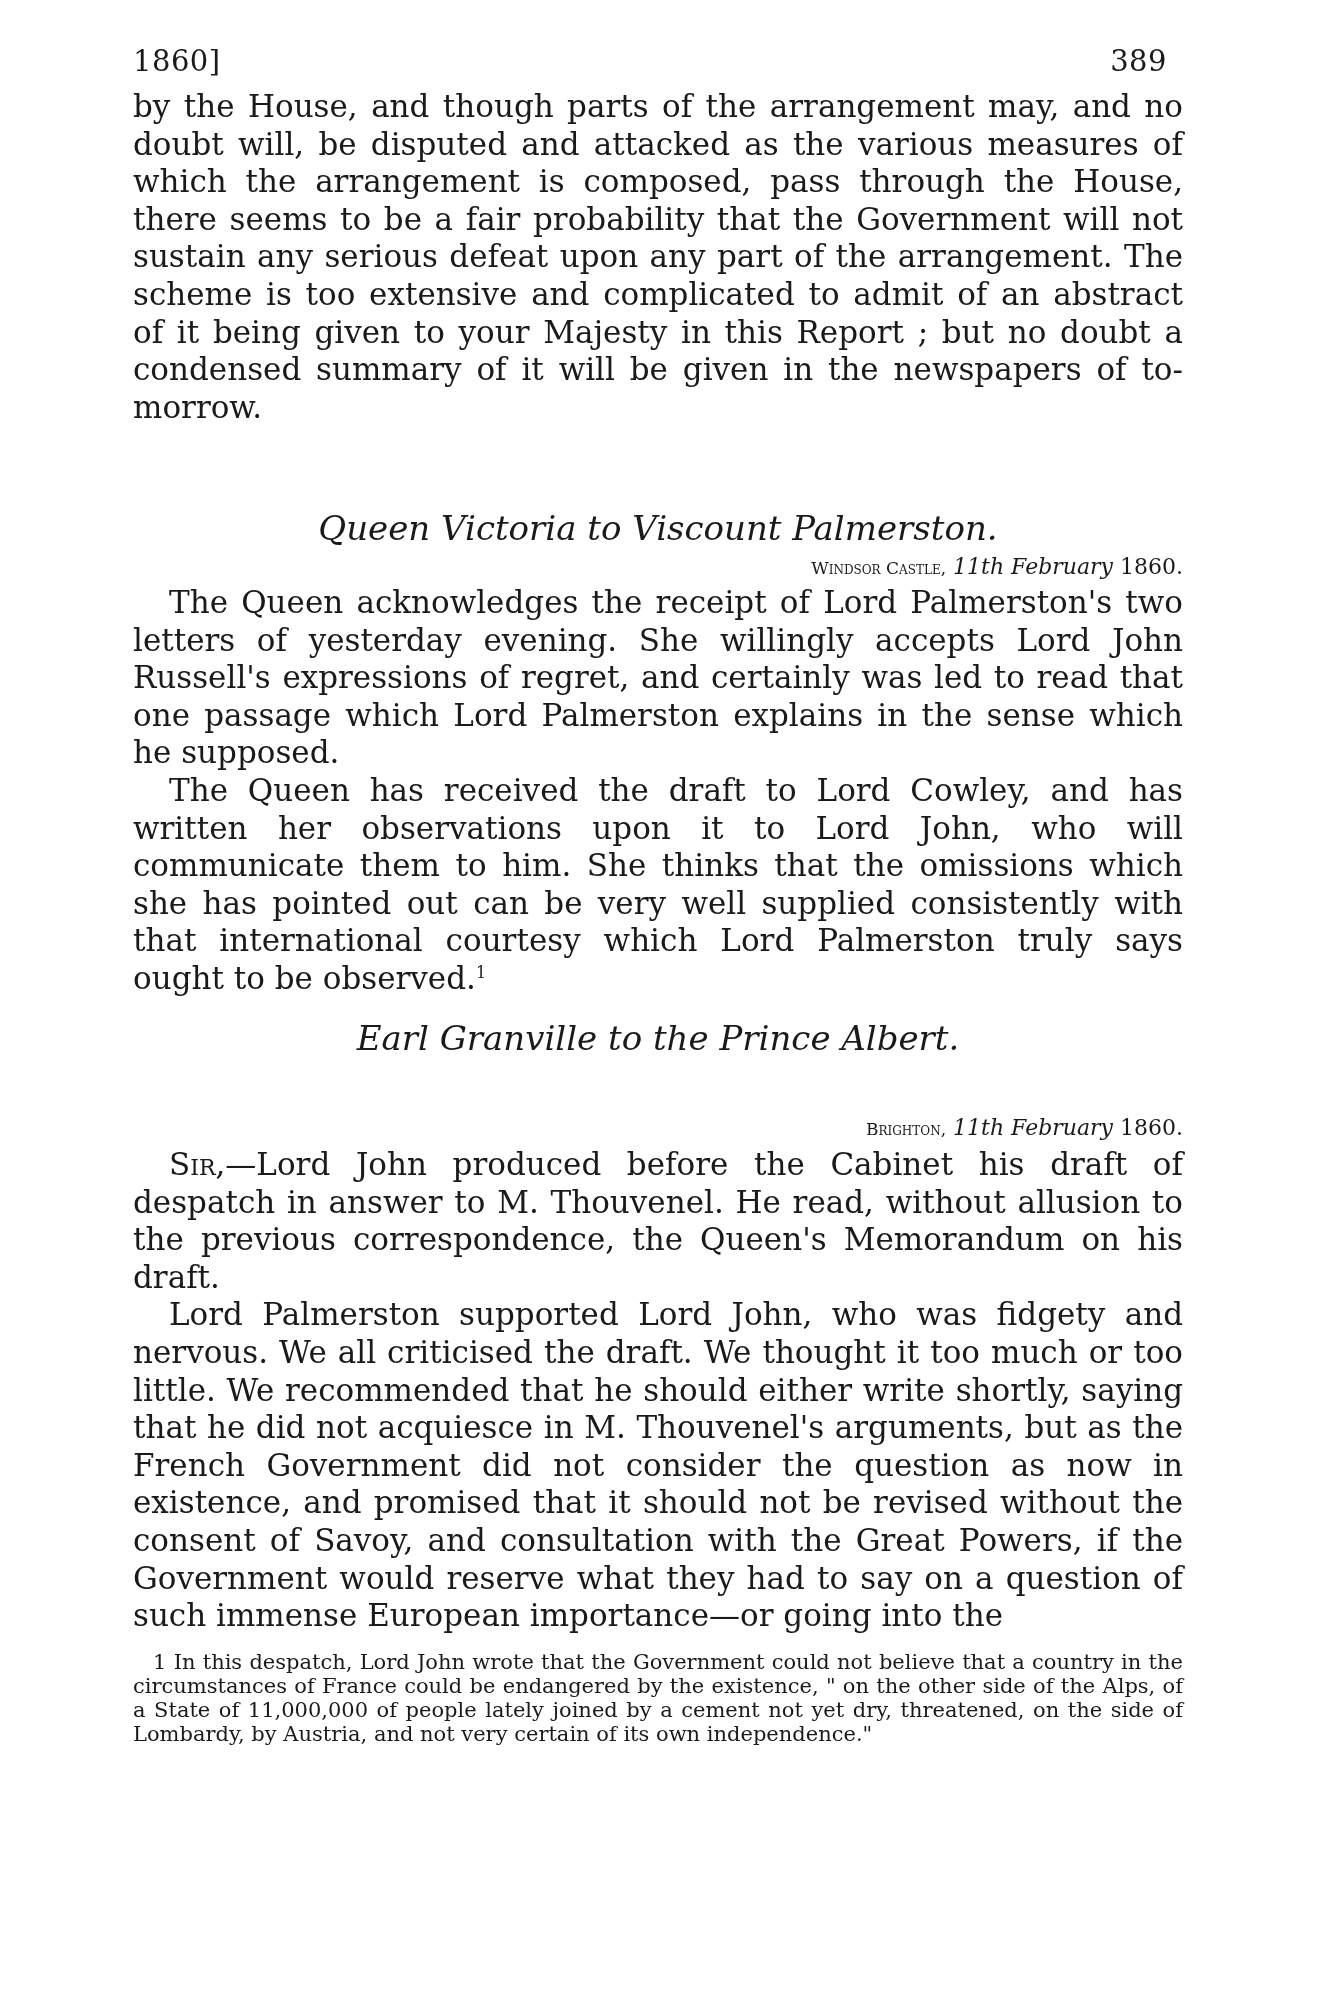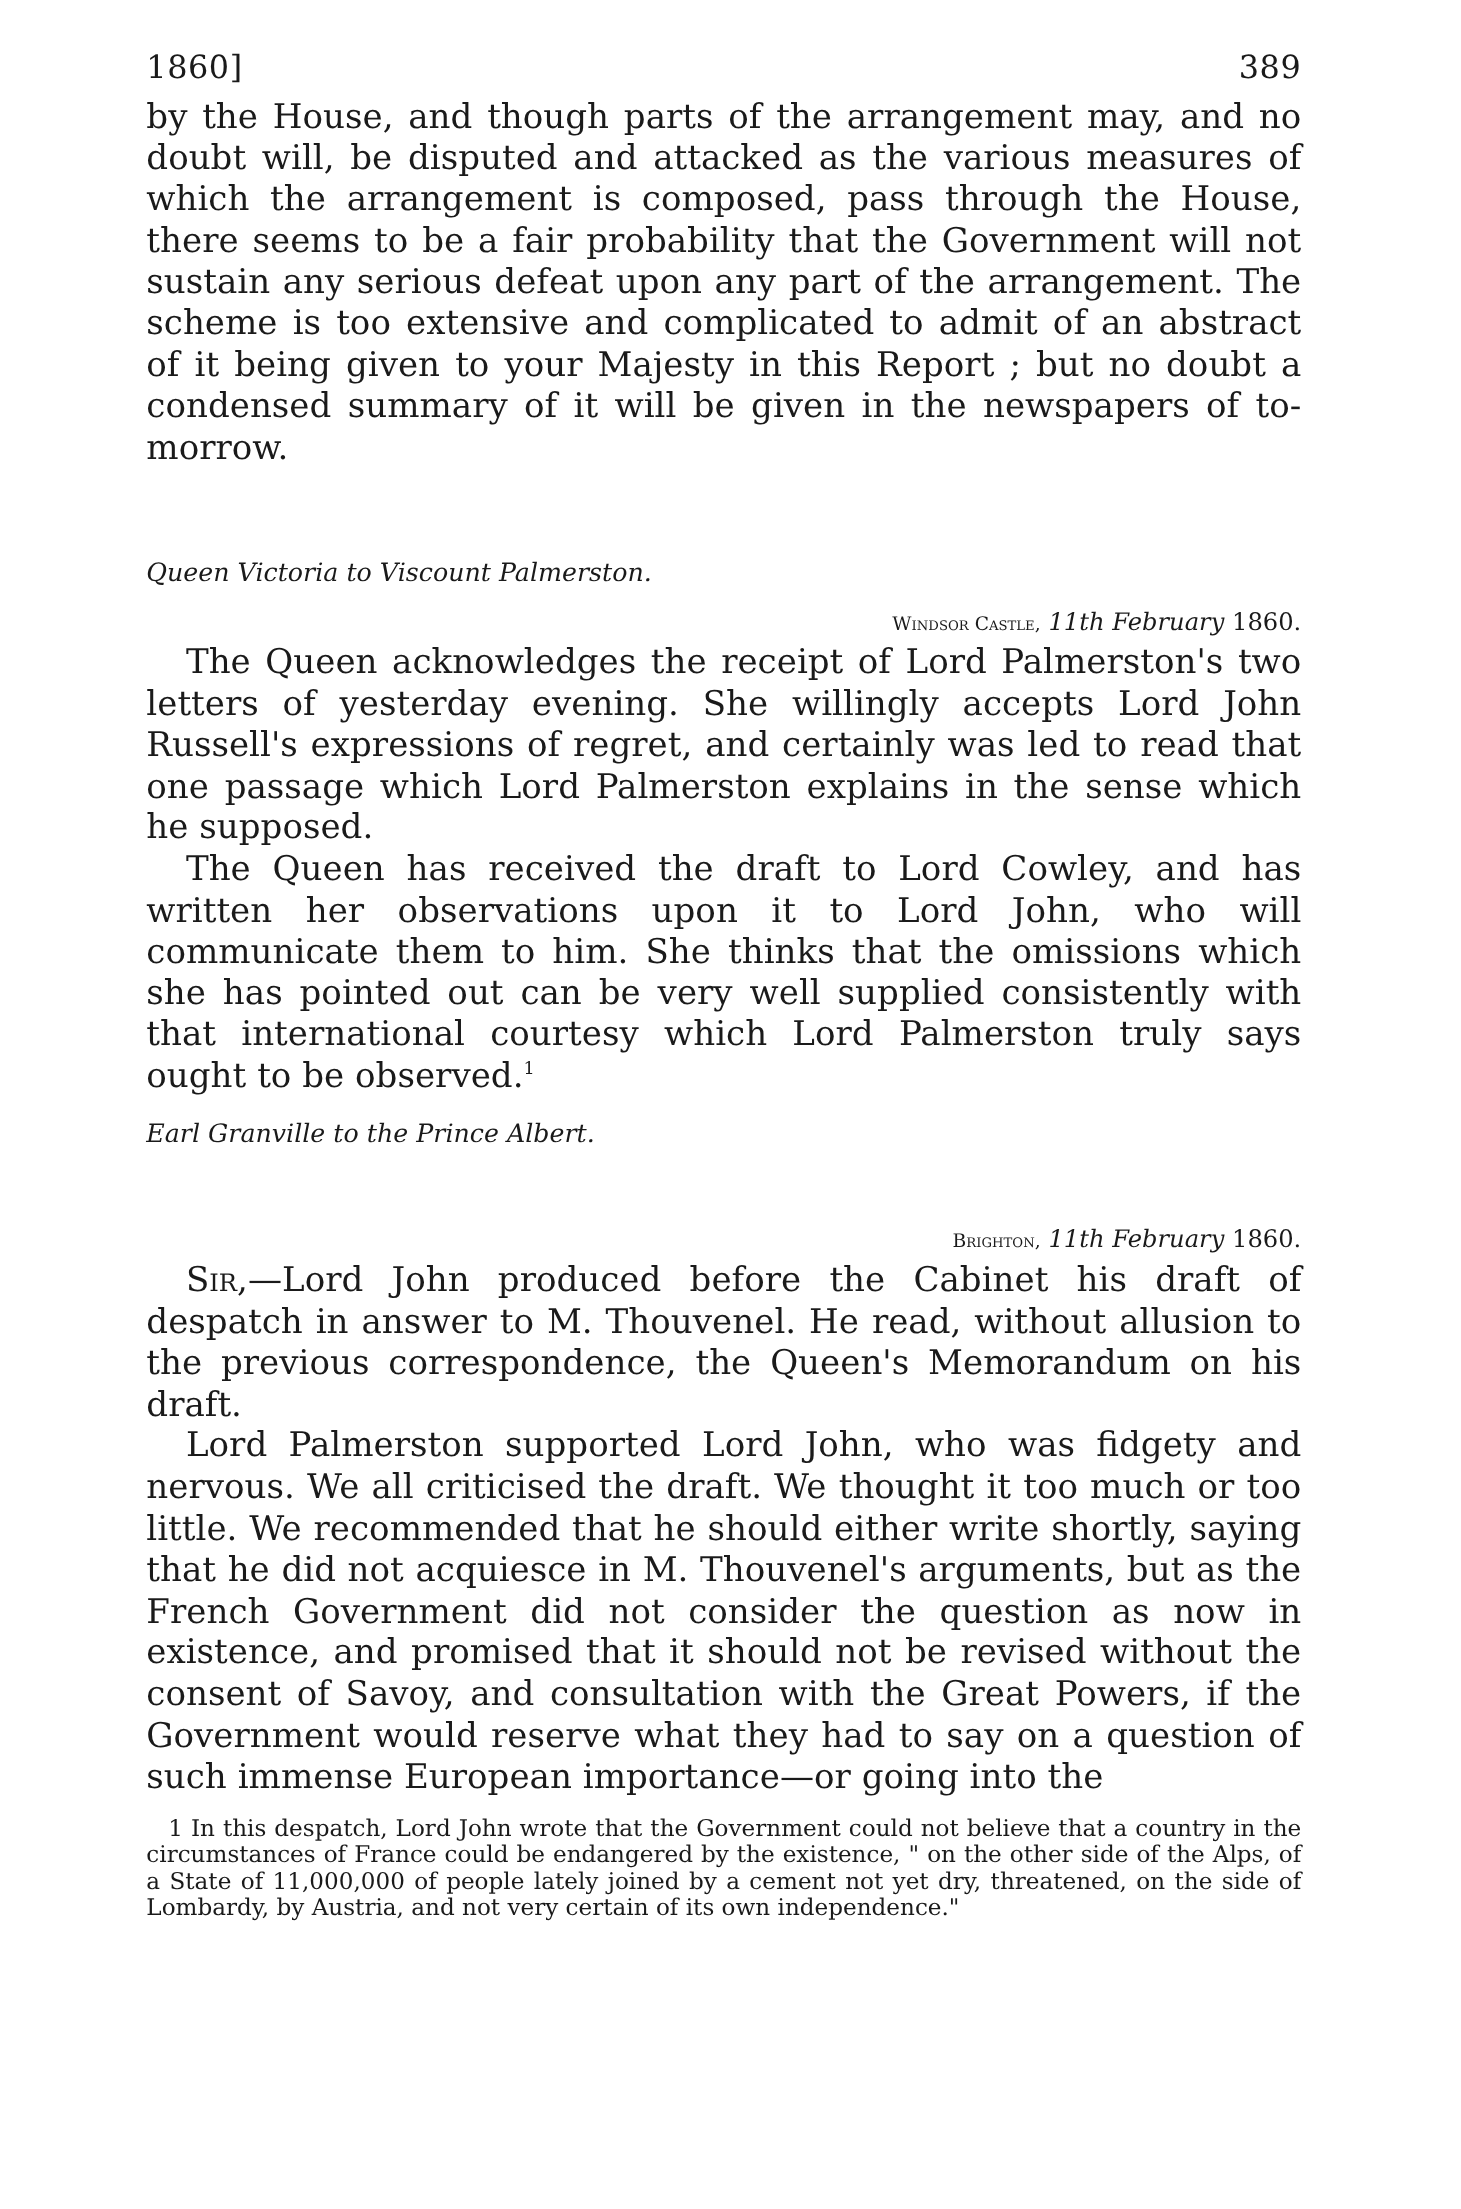--- a/index.html
+++ b/index.html
@@ -8,30 +8,30 @@
     font-family: "DejaVu Serif", "Liberation Serif", serif;
     color: #1a1a1a;
   }
   .page { position: absolute; left: 133px; top: 0; width: 1050px; }
   .running-head {
     position: absolute; top: 44px; left: 0; width: 1050px; height: 40px;
     font-size: 29px; letter-spacing: 0.5px;
   }
   .running-head .yr { position: absolute; left: 0; top: 0; }
   .running-head .title { position: absolute; left: 282px; top: 0; letter-spacing: 1.5px; }
-  .running-head .pg { position: absolute; right: 0; top: 0; text-align: right; }
+  .running-head .pg { position: absolute; right: 16px; top: 0; text-align: right; }
   .body-text {
     position: absolute; left: 0; width: 1050px;
     font-size: 31px; line-height: 37.6px; text-align: justify;
   }
   .body-text p { margin: 0; text-indent: 36px; }
   .body-text p.noindent { text-indent: 0; }
   .heading {
-    position: absolute; left: 0; width: 1050px; text-align: left;
-    font-style: italic; font-size: 23px;
+    position: absolute; left: 0; width: 1050px; text-align: center;
+    font-style: italic; font-size: 34px;
   }
   .dateline {
     position: absolute; right: 0; font-size: 22px; text-align: right;
   }
   .dateline .sc { font-variant: small-caps; font-size: 17px; }
   .dateline .it { font-style: italic; margin-top: 16px; }
   .sc-inline { font-variant: small-caps; margin-top: 36px; }
   sup { font-size: 16px; vertical-align: super; line-height: 0; }
   .footnote {
     position: absolute; left: 0; width: 1050px; top: 1650px;

